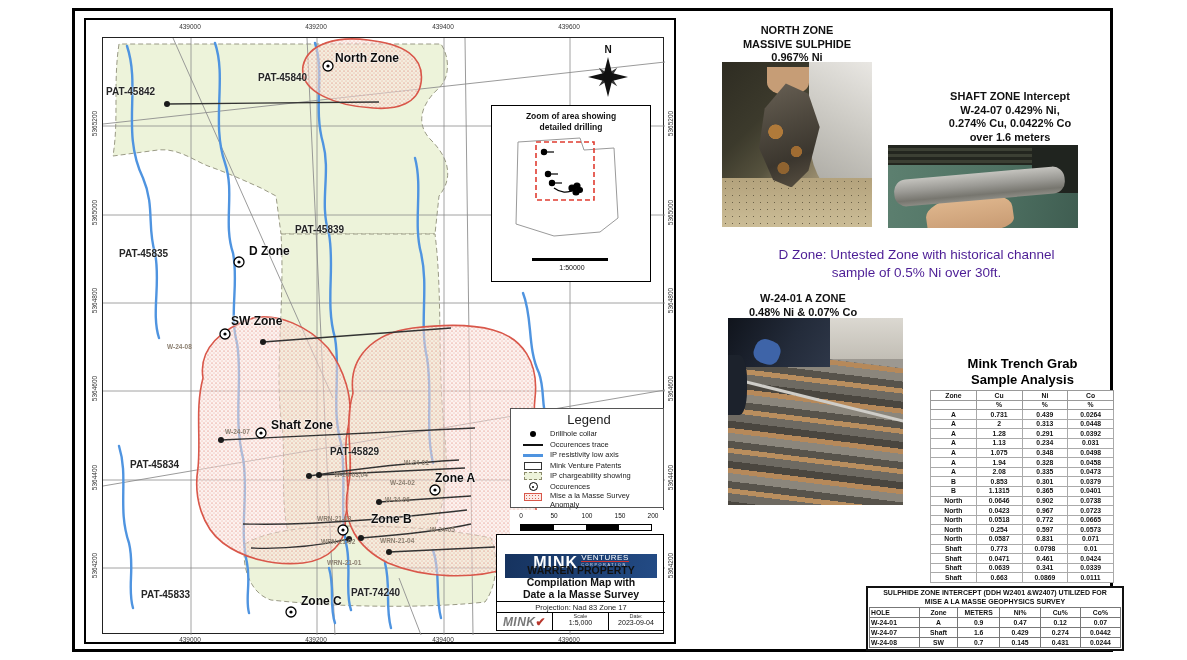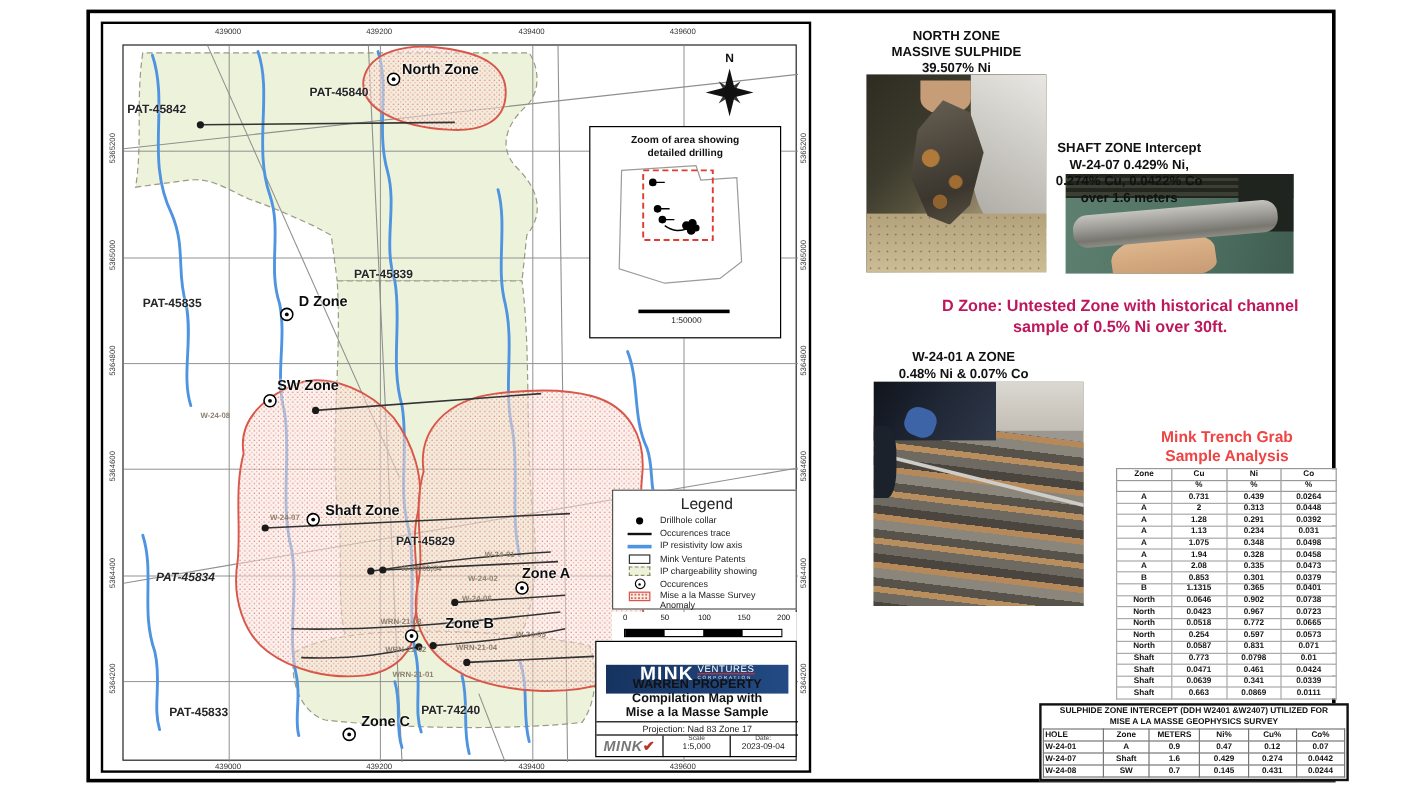--- a/index.html
+++ b/index.html
@@ -81,24 +81,24 @@
   #ps-hand{left:20%;bottom:-6%;width:46%;height:46%;background:linear-gradient(180deg,#e0b88f,#c89b73);border-radius:45% 45% 25% 25%;transform:rotate(-8deg);}
   
   #photo-core{left:728px;top:318px;width:175px;height:187px;background:#9c9891;}
   #pc-stripes{left:-12%;top:22%;width:130%;height:90%;transform:rotate(7deg);background:repeating-linear-gradient(180deg,#b6895a 0 5px,#8b867c 5px 13px,#57534b 13px 20px,#b98e5e 20px 25px,#6e6a62 25px 33px,#4a463f 33px 40px);}
   #pc-dark{left:0;top:0;width:58%;height:26%;background:linear-gradient(120deg,#10141c,#232b3a 60%,#2e3748);}
   #pc-wall{right:0;top:0;width:42%;height:22%;background:linear-gradient(180deg,#dbd8d1,#c2beb5);}
   #pc-glove{left:15%;top:12%;width:15%;height:13%;background:#3e64a8;border-radius:40%;transform:rotate(20deg);}
   #pc-rod{left:-15%;top:44%;width:140%;height:3px;background:#cfcdc8;transform:rotate(14deg);}
   #pc-hand{left:0;top:20%;width:11%;height:32%;background:#1c222c;border-radius:0 40% 40% 0;}
   
-  #dzone-text{left:751px;top:246px;width:365px;text-align:center;font-weight:bold;color:#be185d;z-index:3;}
+  #dzone-text{left:734px;top:246px;width:365px;text-align:center;font-weight:normal;color:#4c1d95;z-index:3;}
   #dzone-text .dl{font-size:13.5px;line-height:18px;}
   
-  #trench-title{left:935px;top:356px;width:175px;text-align:center;font-weight:bold;color:#ef4444;z-index:3;}
+  #trench-title{left:935px;top:356px;width:175px;text-align:center;font-weight:bold;color:#000000;z-index:3;}
   #trench-title .tl{font-size:13px;line-height:16px;}
   #trench-table{left:930px;top:390px;width:184px;z-index:3;}
   #trench-table table{border-collapse:collapse;width:100%;}
   #trench-table th,#trench-table td{border:1px solid #aaa;font-size:6.8px;font-weight:bold;color:#111;text-align:center;padding:0.5px 1px;line-height:7.6px;background:#fff;}
   #trench-table th{border-color:#999;}
   
   #intercept{left:866px;top:586px;width:258px;border:2px solid #111;background:#fff;z-index:3;padding:1px;}
   .int-title{text-align:center;font-size:7px;font-weight:bold;color:#111;line-height:8.5px;}
   #intercept table{border-collapse:collapse;width:100%;margin-top:1px;}
   #intercept th,#intercept td{border:1px solid #777;font-size:6.8px;font-weight:bold;color:#111;text-align:center;padding:0.5px 1px;line-height:8px;background:#fff;}
@@ -239,21 +239,21 @@
       <div class="abs zone-label" style="left:128px;top:276px;">SW Zone</div>
       <div class="abs zone-label" style="left:168px;top:380px;">Shaft Zone</div>
       <div class="abs zone-label" style="left:332px;top:433px;">Zone A</div>
       <div class="abs zone-label" style="left:268px;top:474px;">Zone B</div>
       <div class="abs zone-label" style="left:198px;top:556px;">Zone C</div>
 
       <div class="abs pat-label" style="left:3px;top:48px;">PAT-45842</div>
       <div class="abs pat-label" style="left:155px;top:34px;">PAT-45840</div>
       <div class="abs pat-label" style="left:192px;top:186px;">PAT-45839</div>
       <div class="abs pat-label" style="left:16px;top:210px;text-align:right;">PAT-45835</div>
-      <div class="abs pat-label" style="left:27px;top:438px;font-style:italic;">PAT-45834</div>
+      <div class="abs pat-label" style="left:27px;top:421px;">PAT-45834</div>
       <div class="abs pat-label" style="left:227px;top:408px;">PAT-45829</div>
       <div class="abs pat-label" style="left:38px;top:551px;">PAT-45833</div>
       <div class="abs pat-label" style="left:248px;top:549px;">PAT-74240</div>
 
       <div class="abs drill-label" style="left:64px;top:305px;">W-24-08</div>
       <div class="abs drill-label" style="left:122px;top:390px;">W-24-07</div>
       <div class="abs drill-label" style="left:301px;top:421px;">W-24-01</div>
       <div class="abs drill-label" style="left:231px;top:433px;">W-24-03,04</div>
       <div class="abs drill-label" style="left:287px;top:441px;">W-24-02</div>
       <div class="abs drill-label" style="left:282px;top:458px;">W-24-06</div>
@@ -363,51 +363,51 @@
       <div class="abs" id="mink-logo">
         <span class="m1">MINK</span>
         <span class="m2wrap">
           <div class="m2">VENTURES</div>
           <div class="m3">CORPORATION</div>
         </span>
       </div>
       <div class="abs tb-title">
         <div class="tb-line">WARREN PROPERTY</div>
         <div class="tb-line">Compilation Map with</div>
-        <div class="tb-line">Mise a la Masse Sample</div>
+        <div class="tb-line">Date a la Masse Survey</div>
       </div>
       <div class="abs" id="tb-proj">Projection: Nad 83 Zone 17</div>
       <div class="abs tb-cell" style="left:0;width:56px;display:flex;align-items:center;justify-content:center;">
         <span id="orix"><span>MINK</span><span class="chk">✔</span></span>
       </div>
       <div class="abs tb-cell" style="left:56px;width:56px;">
         <div class="tb-small">Scale</div>
         <div class="tb-val">1:5,000</div>
       </div>
       <div class="abs tb-cell" style="left:112px;width:54px;border-right:none;">
         <div class="tb-small">Date:</div>
         <div class="tb-val">2023-09-04</div>
       </div>
     </div>
   </div>
 
   <div class="abs caption" style="left:718px;top:24px;width:158px;">
     <div class="cl">NORTH ZONE</div>
     <div class="cl">MASSIVE SULPHIDE</div>
-    <div class="cl">39.507% Ni</div>
+    <div class="cl">0.967% Ni</div>
   </div>
   <div class="photo" id="photo-north">
     <div class="abs" id="pn-jacket"></div>
     <div class="abs" id="pn-pants"></div>
     <div class="abs" id="pn-hand"></div>
     <div class="abs" id="pn-rock"></div>
     <div class="abs" id="pn-rock-spots"></div>
   </div>
 
-  <div class="abs caption" style="left:843px;top:90px;width:196px;margin-top:28px;">
+  <div class="abs caption" style="left:912px;top:90px;width:196px;">
     <div class="cl">SHAFT ZONE Intercept</div>
     <div class="cl">W-24-07 0.429% Ni,</div>
     <div class="cl">0.274% Cu, 0.0422% Co</div>
     <div class="cl">over 1.6 meters</div>
   </div>
   <div class="photo" id="photo-shaft">
     <div class="abs" id="ps-top"></div>
     <div class="abs" id="ps-corner"></div>
     <div class="abs" id="ps-hand"></div>
     <div class="abs" id="ps-core"></div>

